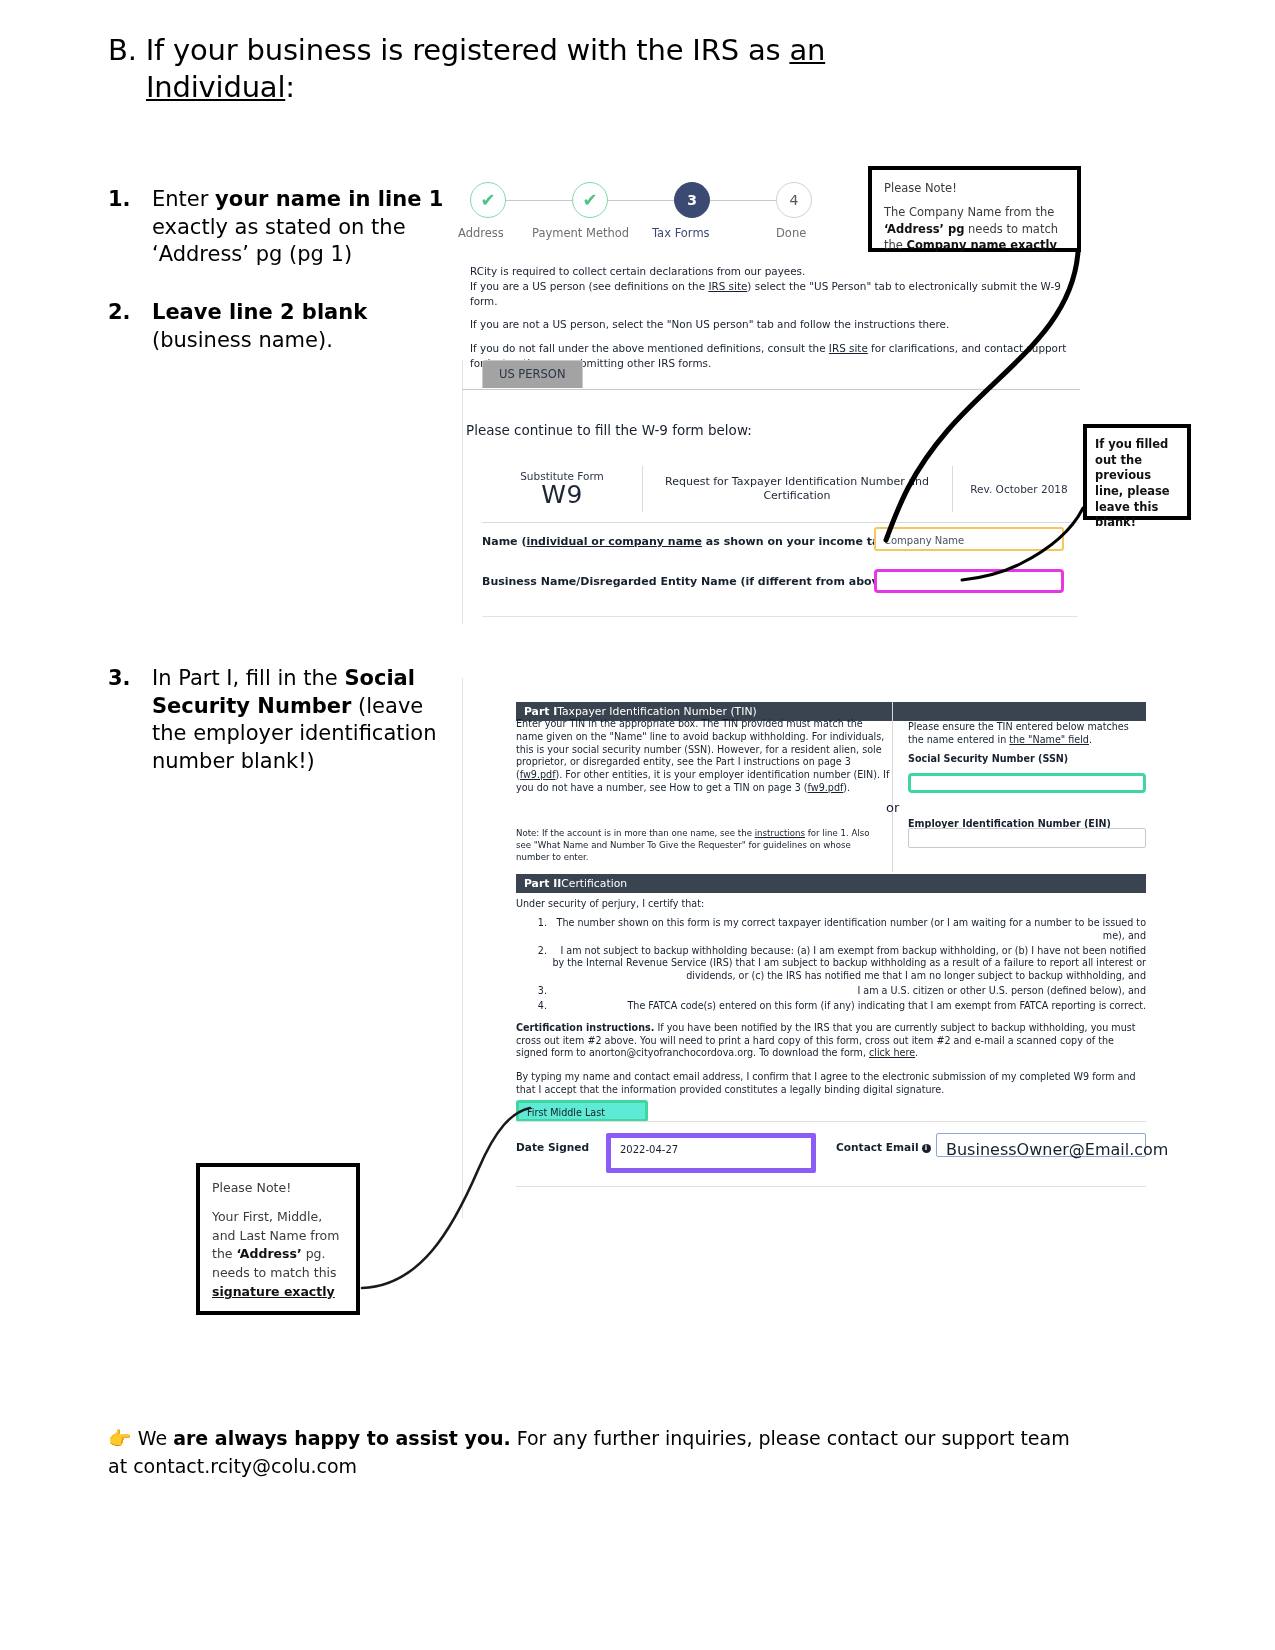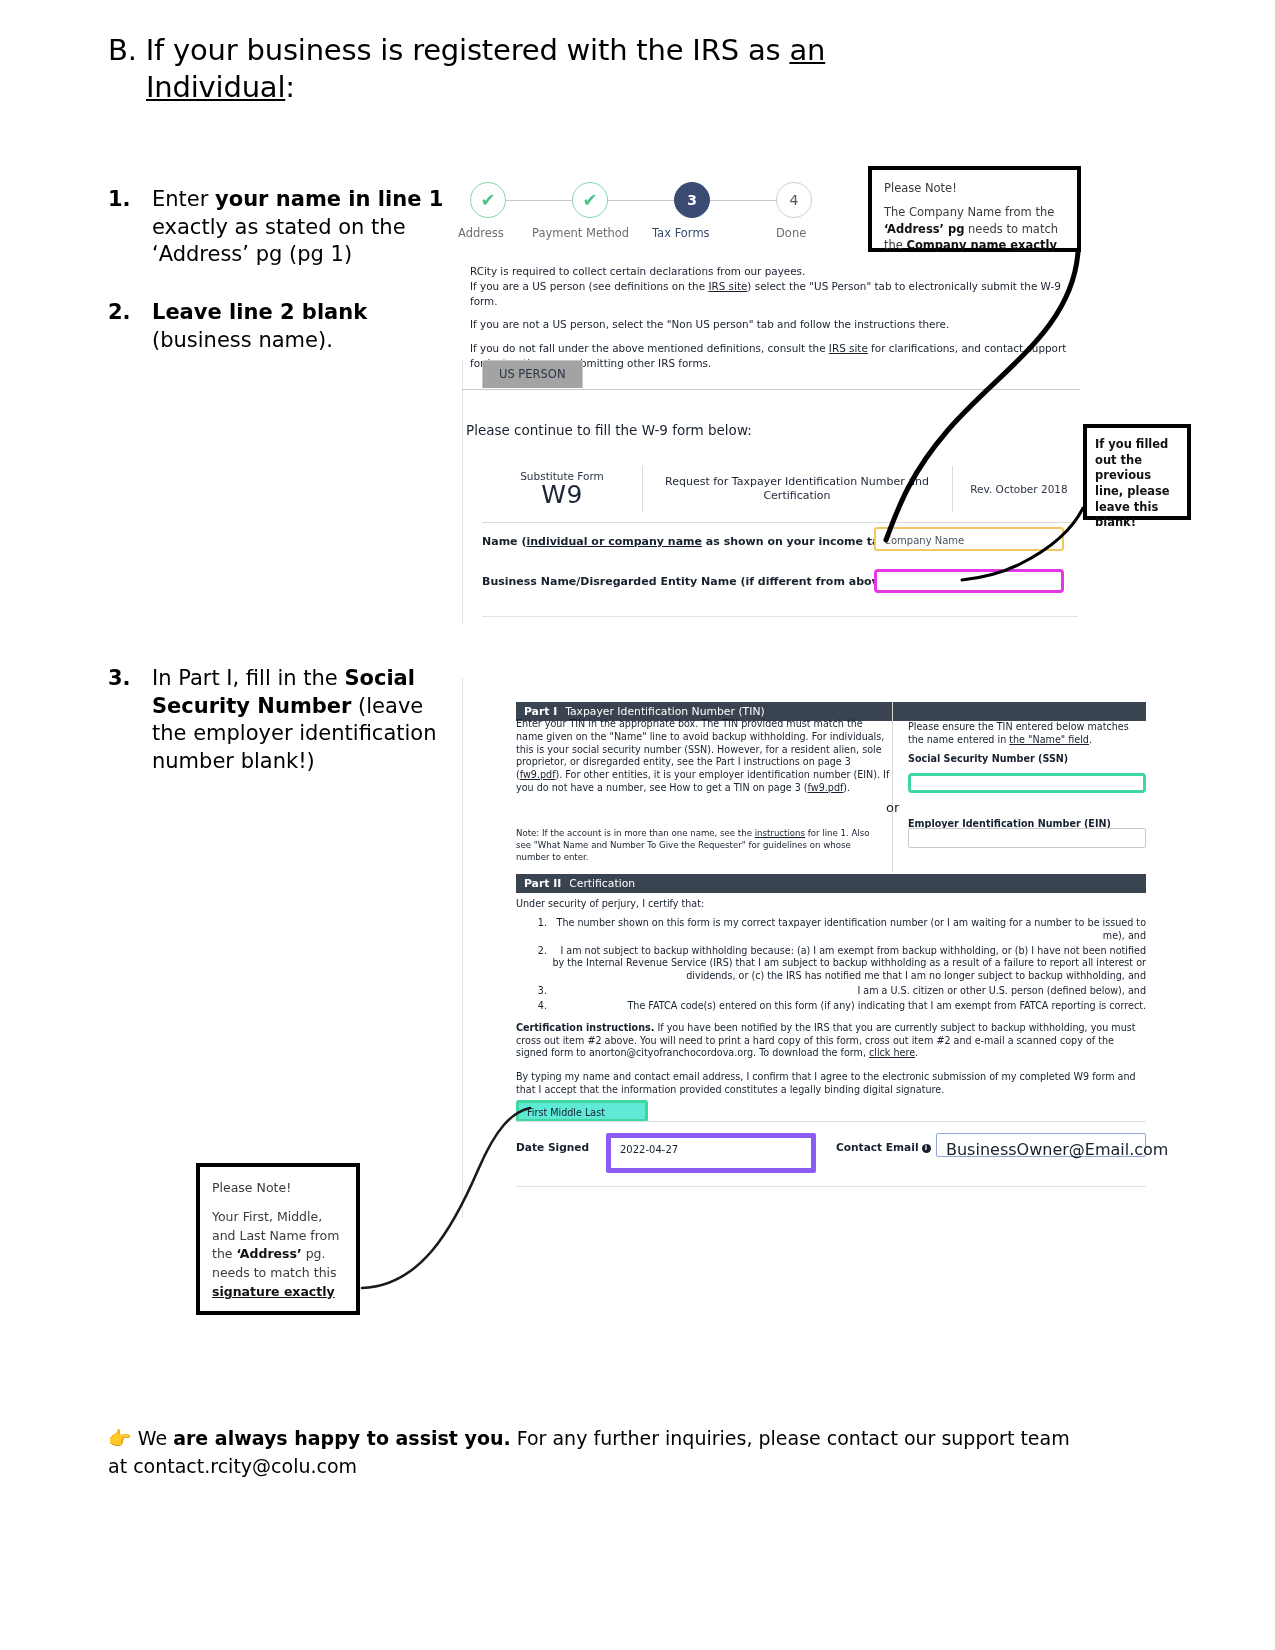--- a/index.html
+++ b/index.html
@@ -88,21 +88,21 @@
   .note b{color:#111;}
   .note-1{left:868px;top:166px;width:213px;height:86px;}
   .note-2{left:1083px;top:424px;width:108px;height:96px;font-weight:bold;color:#111;font-size:11.5px;line-height:1.36;padding:9px 8px;}
   .note-3{left:196px;top:1163px;width:164px;height:152px;font-size:12.5px;line-height:1.5;padding:12px 12px;}
 
   
   .shot2{position:absolute;left:462px;top:678px;width:690px;height:540px;}
   .shot2 .leftrule{position:absolute;left:0;top:0;width:1px;height:540px;background:#e3e3e3;}
   .partbar{position:absolute;left:54px;height:19px;background:#3a4450;color:#fff;
            font-size:10.8px;display:flex;align-items:center;padding-left:8px;box-sizing:border-box;}
-  .partbar .pl{font-weight:bold;margin-right:8px;}
+  .partbar .pl{font-weight:bold;}
   .tincol{position:absolute;left:54px;top:40px;width:376px;font-size:9.6px;line-height:1.33;color:#16202e;}
   .tinnote{position:absolute;left:54px;top:150px;width:360px;font-size:8.6px;line-height:1.38;color:#16202e;}
   .tinvr{position:absolute;left:430px;top:24px;width:1px;height:170px;background:#d9d9d9;}
   .tinright{position:absolute;left:446px;top:42px;width:238px;font-size:9.6px;line-height:1.36;color:#16202e;}
   .tinright .lbl{font-weight:bold;margin-top:6px;}
   .f-ssn{position:absolute;left:446px;top:95px;width:238px;height:20px;box-sizing:border-box;
          border:3px solid #3fd6a0;border-radius:4px;background:#fff;}
   .orTxt{position:absolute;left:424px;top:122px;font-size:13px;color:#16202e;}
   .f-ein{position:absolute;left:446px;top:150px;width:238px;height:20px;box-sizing:border-box;
          border:1px solid #c9c9c9;border-radius:2px;background:#fff;}

